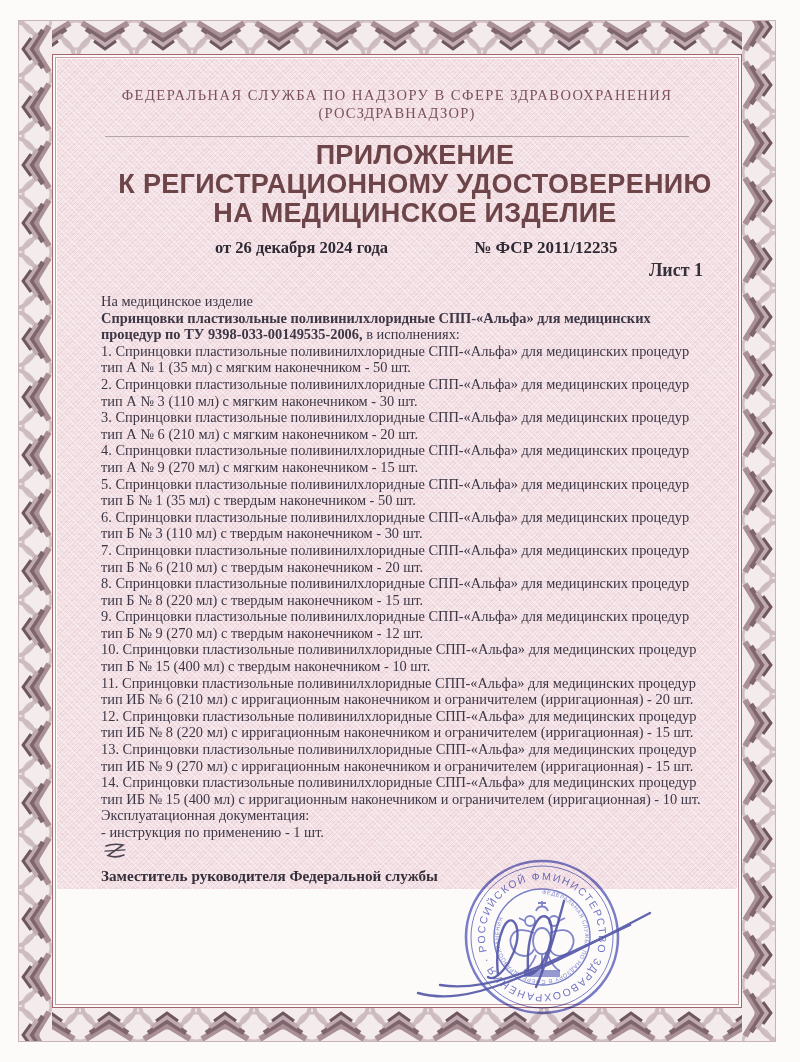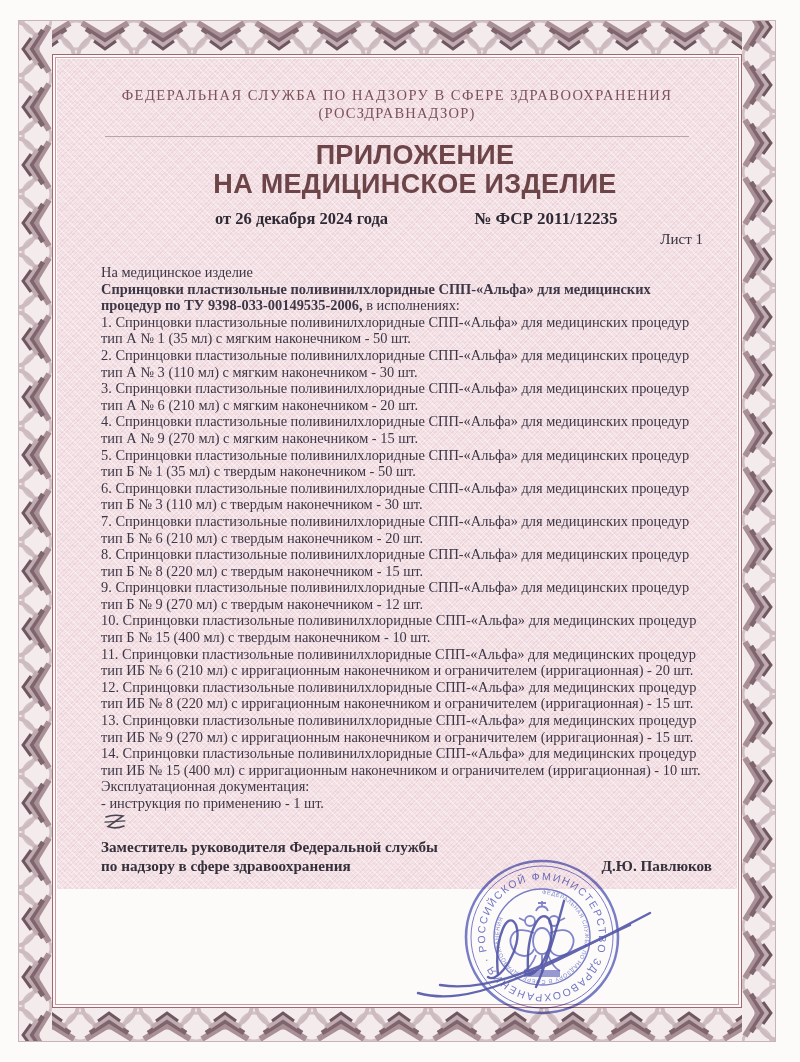--- a/index.html
+++ b/index.html
@@ -25,21 +25,21 @@
   .divider{border:none;border-top:1px solid #b3a7aa;width:86%;margin:14px auto 4px auto;}
 
   .doc-title{
     text-align:center;color:#6d4549;margin-top:2px;
     font-family:"Liberation Sans",sans-serif;font-weight:700;
     font-size:27px;line-height:29px;letter-spacing:.3px;padding-left:36px;
   }
 
   .date-row{margin-top:10px;padding-left:158px;font-weight:700;font-size:16.5px;color:#2e2932;height:22px;}
   .reg-number{margin-left:82px;font-size:17px;}
-  .sheet-row{text-align:right;padding-right:34px;font-weight:400;font-size:15px;color:#35303a;height:20px;}
+  .sheet-row{text-align:right;padding-right:34px;font-weight:700;font-size:18px;color:#35303a;height:20px;}
 
   .body-text{
     margin-top:13px;padding-left:44px;
     width:600px;
     font-size:14.4px;line-height:16.6px;color:#3d3644;
   }
   .body-text p{margin:0;padding:0;}
   .bold{font-weight:700;}
 
   .z-mark{display:block;margin:1px 0 0 2px;}
@@ -98,20 +98,21 @@
 
       <div class="issuer">
         <div class="l1">ФЕДЕРАЛЬНАЯ СЛУЖБА ПО НАДЗОРУ В СФЕРЕ ЗДРАВООХРАНЕНИЯ</div>
         <div class="l2">(РОСЗДРАВНАДЗОР)</div>
       </div>
 
       <hr class="divider">
 
       <div class="doc-title">
         <div>ПРИЛОЖЕНИЕ</div>
+        <div>К РЕГИСТРАЦИОННОМУ УДОСТОВЕРЕНИЮ</div>
         <div>НА МЕДИЦИНСКОЕ ИЗДЕЛИЕ</div>
       </div>
 
       <div class="date-row">
         <span>от  26 декабря 2024 года</span>
         <span class="reg-number">№  ФСР 2011/12235</span>
       </div>
 
       <div class="sheet-row">Лист  1</div>
 

